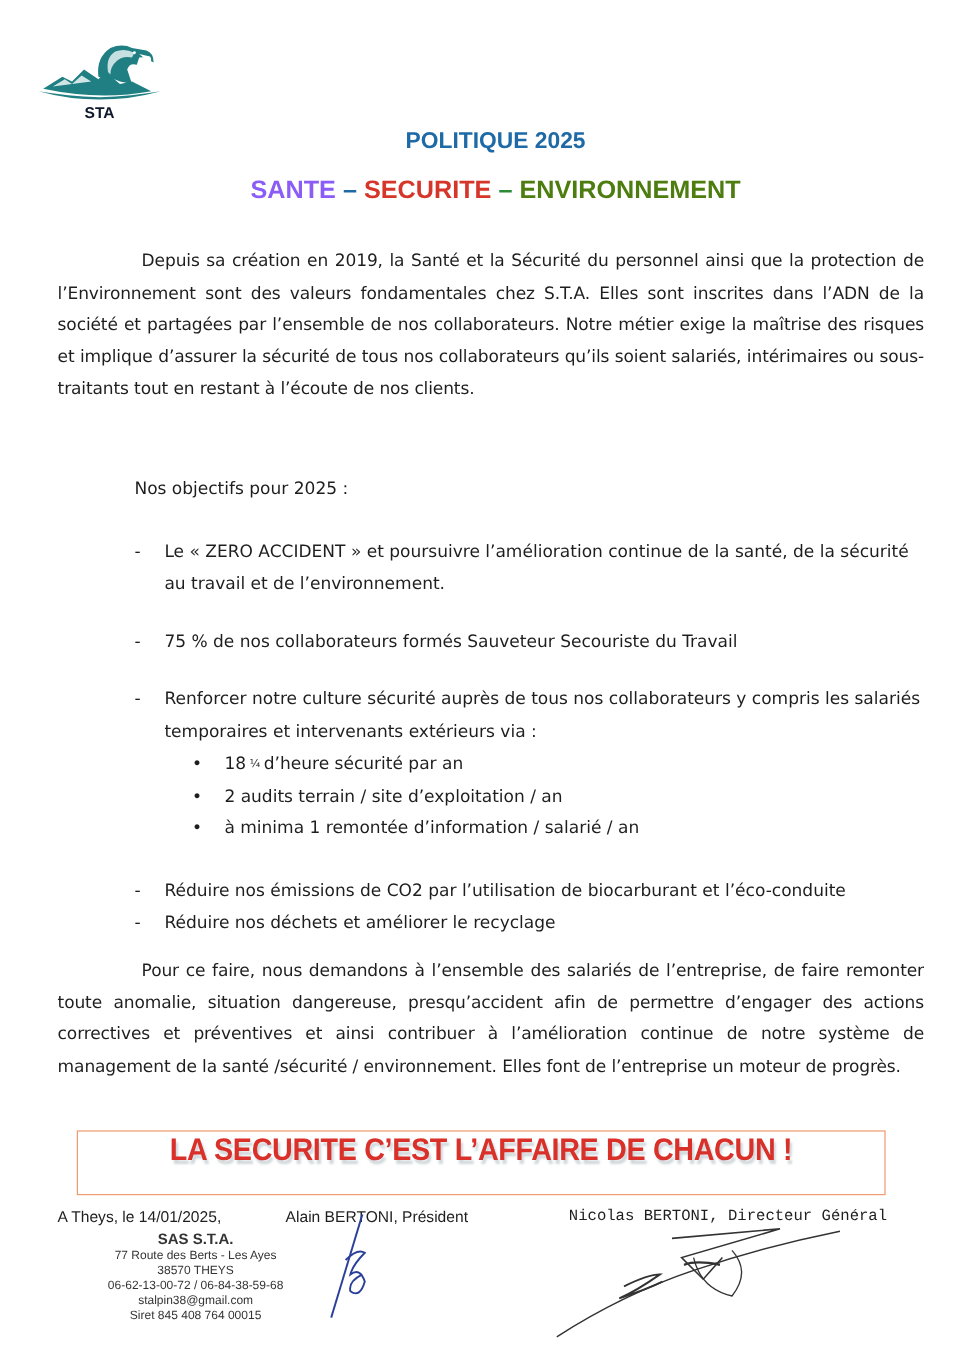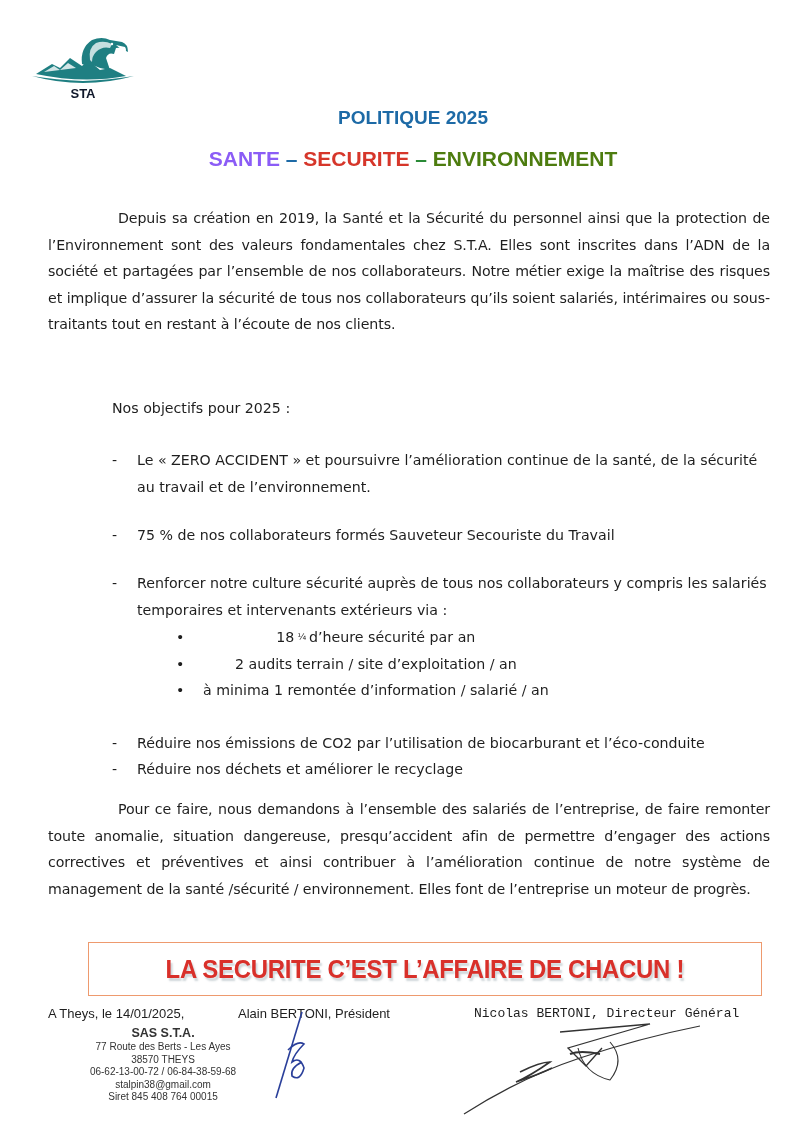--- a/index.html
+++ b/index.html
@@ -38,29 +38,29 @@
     .obj-title { position: absolute; left: 112px; top: 400px; font-size: 14.2px; }
     .item { position: absolute; left: 112px; width: 660px; font-size: 14.2px; line-height: 26.5px; }
     .item .dash { position: absolute; left: 0; top: 0; }
     .item .txt { margin-left: 25px; display: block; }
     .i1 { top: 447px; }
     .i2 { top: 522px; }
     .i3 { top: 570px; }
     .i4 { top: 730px; }
     .i5 { top: 756px; }
 
-    .bullets { position: absolute; left: 176px; top: 624px; font-size: 14.2px; text-align: center; }
+    .bullets { position: absolute; left: 160px; top: 624px; font-size: 14.2px; }
     .bullet { height: 26.5px; line-height: 26.5px; position: relative; padding-left: 27px; }
     .bullet::before { content: "•"; position: absolute; left: 0; top: 0; }
     .frac { font-size: 9px; vertical-align: 2px; margin: 0 3px; }
 
     .banner {
       position: absolute; left: 64px; top: 942px; width: 674px; height: 54px;
       border: 1.5px solid #ee9a6e; box-sizing: border-box;
-      display: flex; align-items: center; justify-content: center; margin-left: 24px;
+      display: flex; justify-content: center;
     }
     .banner-text {
       font-family: "Liberation Sans", sans-serif; font-weight: bold; font-size: 26px;
       color: #d9302a; letter-spacing: -0.3px; transform: scaleX(0.92);
       text-shadow: 2px 3px 2px rgba(120,140,150,0.35);
     }
 
     .sig-line { position: absolute; top: 1006px; font-size: 13px; font-family: "Liberation Sans", sans-serif; }
     .place-date { left: 48px; }
     .president { left: 238px; }

